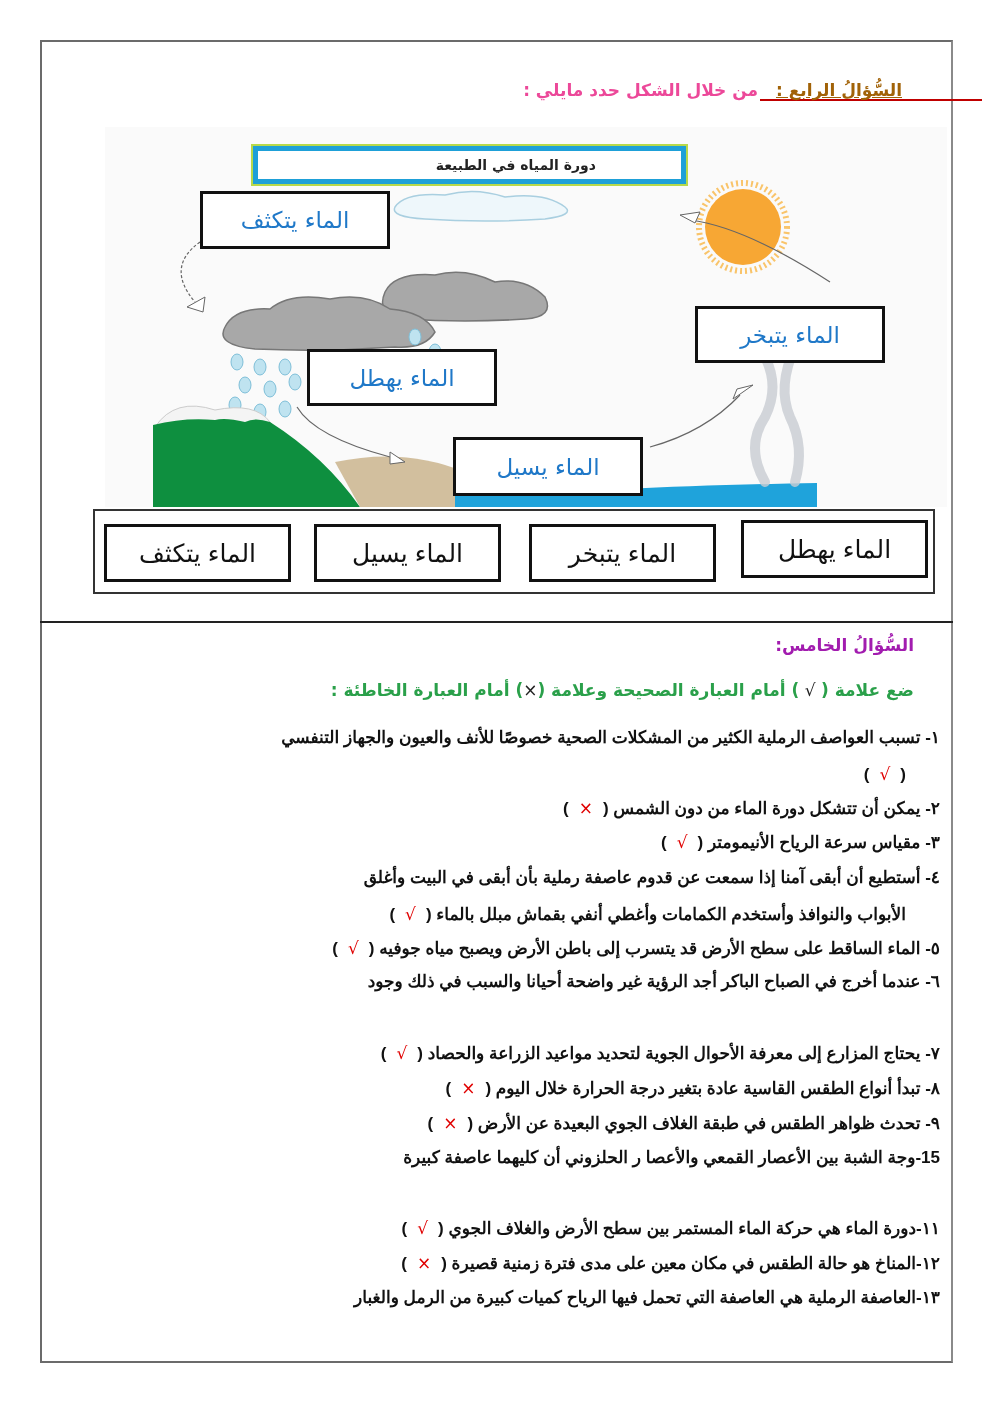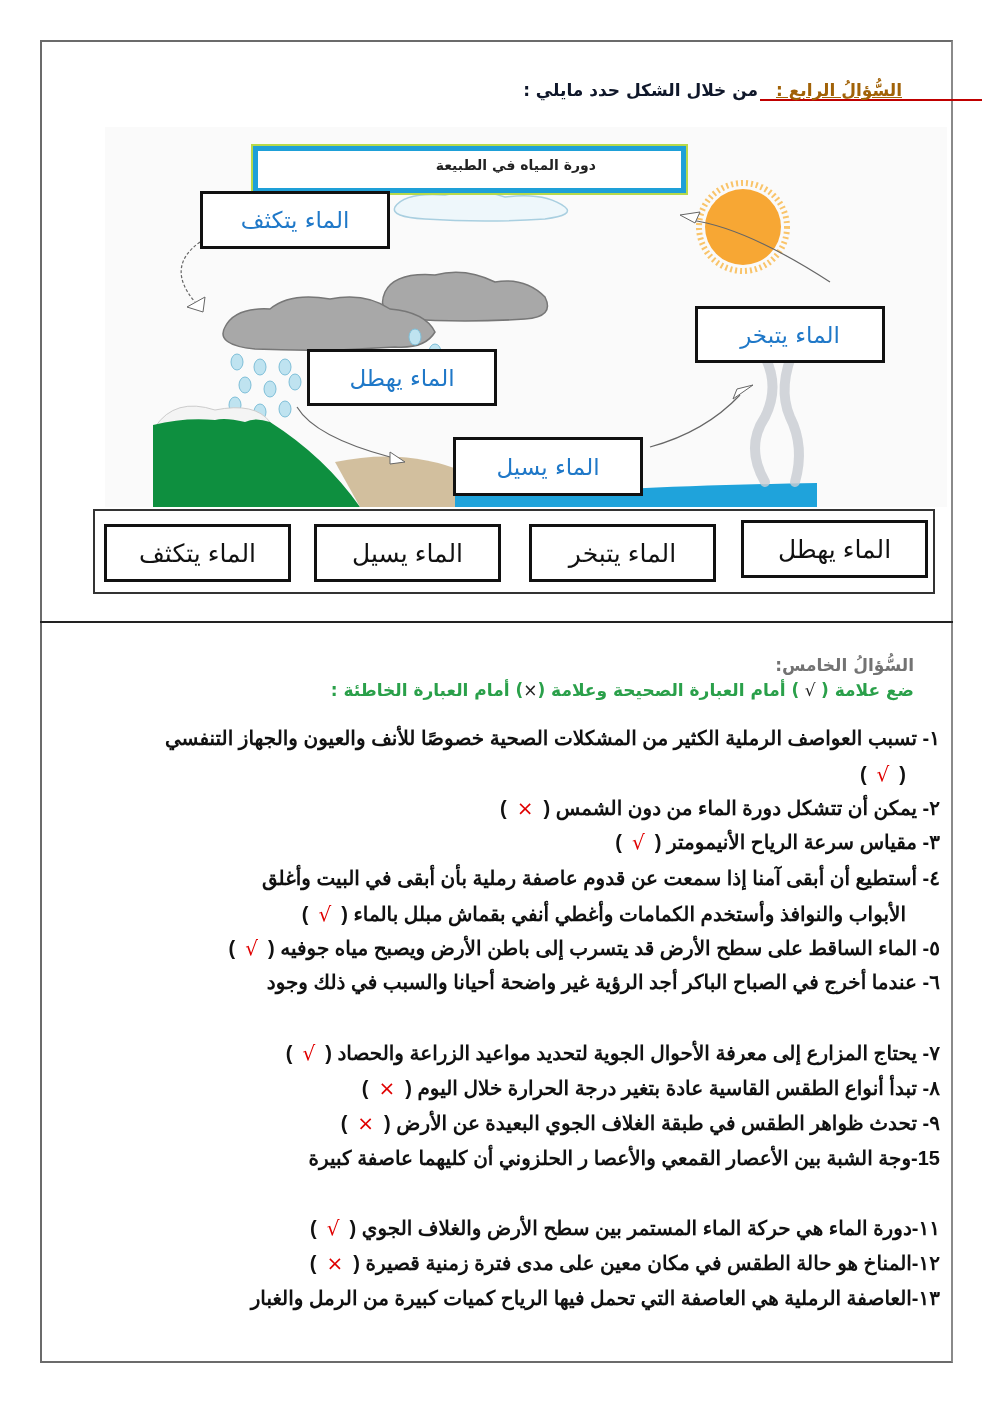--- a/index.html
+++ b/index.html
@@ -16,31 +16,31 @@
   .q4-underline-ext {
     position: absolute; left: 760px; top: 99px; width: 222px; height: 2px; background: #c00000;
   }
 
   
   .q4-title {
     position: absolute; right: 90px; top: 80px; direction: rtl;
     font-family: "DejaVu Sans", sans-serif; font-weight: bold; font-size: 17px;
   }
   .q4-title .lbl { color: #a16207; text-decoration: underline; }
-  .q4-title .txt { color: #0f172a; margin-right: 12px; }
+  .q4-title .txt { color: #ec4899; margin-right: 12px; }
 
   
   .diagram {
     position: absolute; left: 105px; top: 127px; width: 842px; height: 380px;
     background: #fafafa; overflow: hidden;
   }
   .diagram svg { position: absolute; left: 0; top: 0; }
 
   .diagram-title {
-    position: absolute; left: 148px; top: 19px; width: 433px; height: 47px;
+    position: absolute; left: 148px; top: 19px; width: 433px; height: 38px;
     border: 5px solid #1ea0d8; outline: 2px solid #b7d94a; background: #fff;
     direction: rtl; text-align: right; padding-right: 85px; line-height: 28px;
     font-weight: bold; font-size: 14px; color: #222;
   }
 
   .stage-label {
     position: absolute; background: #fff; border: 3px solid #111;
     display: flex; align-items: center; justify-content: center;
     color: #1f78c8; font-family: "DejaVu Sans", sans-serif; font-size: 23px; direction: rtl;
   }
@@ -52,32 +52,32 @@
   }
   .word-box {
     position: absolute; border: 3px solid #111; background: #fff;
     display: flex; align-items: center; justify-content: center;
     font-family: "Liberation Sans", sans-serif; font-size: 25px; color: #111; direction: rtl;
   }
 
   
   .q5-title {
     position: absolute; right: 78px; top: 635px; direction: rtl;
-    font-weight: bold; font-size: 17px; color: #737373; margin-top: 20px;
+    font-weight: bold; font-size: 17px; color: #a21caf;
   }
   .q5-instr {
     position: absolute; right: 78px; top: 680px; direction: rtl;
     font-weight: bold; font-size: 17px; color: #2aa04a; text-align: center;
   }
   .q5-instr .sym { color: #222; font-weight: normal; }
 
   .items { position: absolute; left: 60px; top: 720px; width: 880px; }
   .item {
     position: absolute; right: 0; direction: rtl; text-align: right;
-    font-family: "Liberation Sans", sans-serif; font-weight: bold; font-size: 20px; color: #111;
+    font-family: "Liberation Sans", sans-serif; font-weight: bold; font-size: 17px; color: #111;
     line-height: 36px; white-space: nowrap;
   }
   .item .num { display: inline-block; font-weight: bold; }
   .item .cont { display: block; padding-right: 34px; }
   .mark { color: #e00000; font-weight: normal; font-family: "DejaVu Sans", sans-serif; padding: 0 10px; }
   .paren { font-weight: bold; }
 </style>
 </head>
 <body>
 

